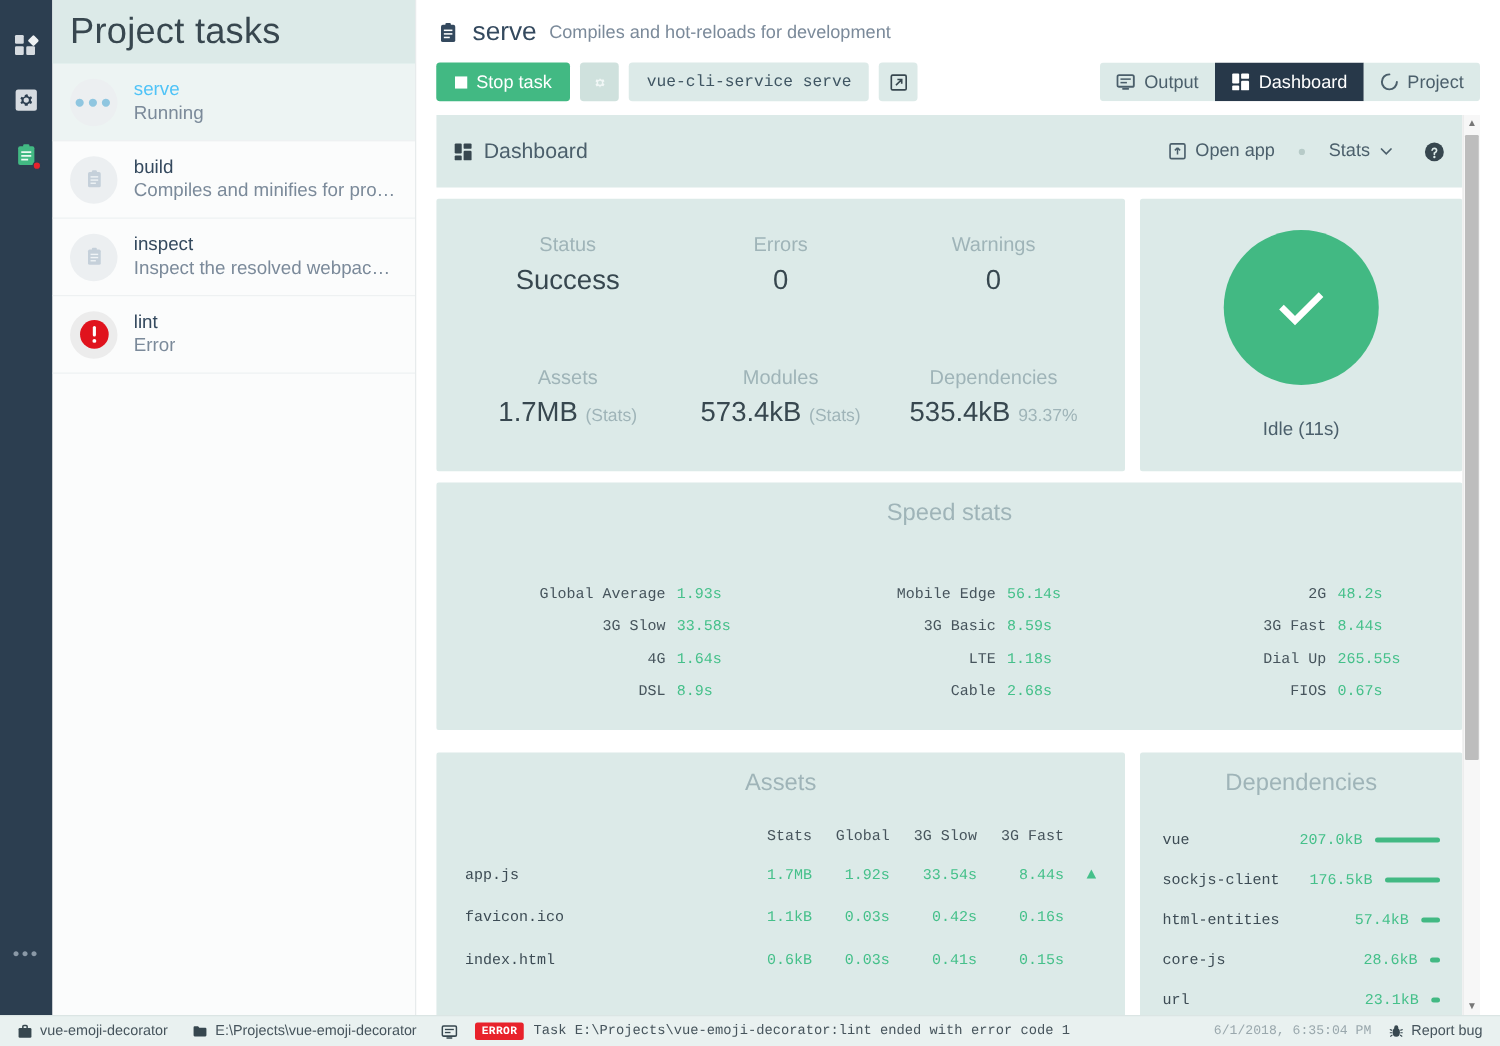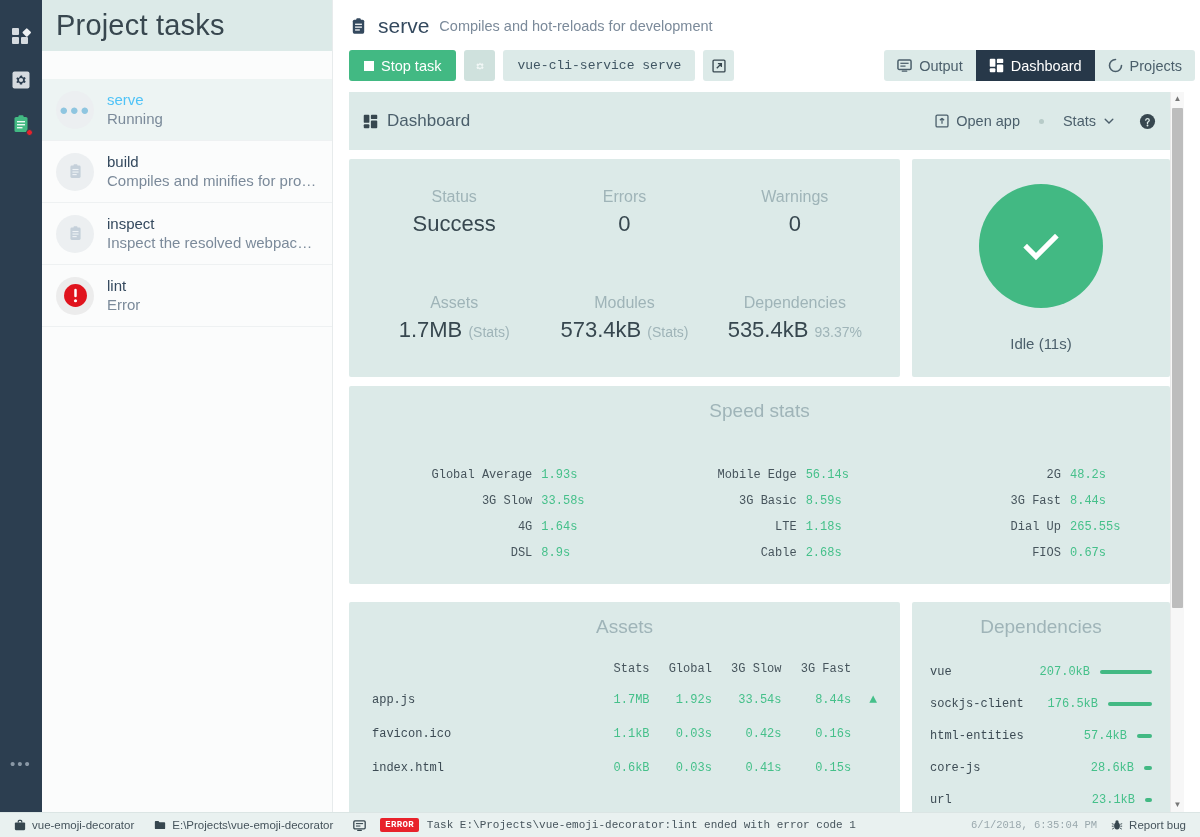--- a/index.html
+++ b/index.html
@@ -23,21 +23,21 @@
     position: relative;
   }
   .rail-dots { margin-top: auto; margin-bottom: 40px; color: #8a98a6; letter-spacing: 2px; font-size: 15px; }
   .badge-dot {
     position: absolute; right: 9px; bottom: 10px;
     width: 7px; height: 7px; border-radius: 50%; background: #e8222b;
     border: 1px solid #2c3e50;
   }
 
   
-  .left-pane { width: 290px; flex: 0 0 290px; display: flex; flex-direction: column; background: #fbfcfc; gap: 28px; }
+  .left-pane { width: 290px; flex: 0 0 290px; display: flex; flex-direction: column; background: #fbfcfc; }
   .title-bar {
     height: 51px; background: #dceae8; display: flex; align-items: center;
     padding-left: 14px; flex: 0 0 51px;
   }
   .title-bar h1 { font-size: 29px; font-weight: 400; color: #38474f; letter-spacing: .2px; }
   .task-list { flex: 1; overflow: hidden; }
   .task {
     display: flex; align-items: center; gap: 13px;
     padding: 11px 14px 11px 14px; min-height: 62px;
     border-bottom: 1px solid #eef1f2;
@@ -57,21 +57,21 @@
   }
   .dots-ic { color: #8fc6e0; font-size: 15px; letter-spacing: 1.5px; line-height: 10px; }
 
   
   .main { flex: 1; min-width: 0; display: flex; flex-direction: column; background: #fff; border-left: 1px solid #e7ebec; }
   .task-head { padding: 14px 16px 0 16px; }
   .task-head-row { display: flex; align-items: center; gap: 10px; }
   .task-head-title { font-size: 21px; color: #34495e; font-weight: 400; }
   .task-head-desc { font-size: 14.5px; color: #7b8a9a; text-align: right; }
 
-  .toolbar { display: flex; align-items: center; gap: 8px; padding: 12px 5px 11px 16px; }
+  .toolbar { display: flex; align-items: center; gap: 8px; padding: 12px 16px 11px 16px; }
   .btn {
     border: none; border-radius: 3px; font-family: inherit; cursor: pointer;
     display: inline-flex; align-items: center; gap: 7px;
   }
   .btn-stop { background: #42b983; color: #fff; font-size: 14.5px; padding: 8px 15px; height: 31px; }
   .btn-sq { background: #cfe1dd; width: 31px; height: 31px; justify-content: center; }
   .cmd-box {
     background: #dceae8; color: #3f5562; border-radius: 3px; height: 31px;
     display: flex; align-items: center; padding: 0 14px;
     font-family: "Liberation Mono", monospace; font-size: 13px;
@@ -333,21 +333,21 @@
               </svg>
             </span>
             <span>Dashboard</span>
           </button>
           <button class="seg-btn">
             <span>
               <svg width="15" height="15" viewBox="0 0 16 16">
                 <path d="M8 1.6a6.4 6.4 0 106.4 6.4" fill="none" stroke="#4b5f6b" stroke-width="1.7" stroke-linecap="round"></path>
               </svg>
             </span>
-            <span>Projects</span>
+            <span>Project</span>
           </button>
         </div>
       </div>
 
       <div class="dash-wrap">
         <div class="dash">
 
           <div class="dash-head">
             <div class="dash-head-title">
               <span>

